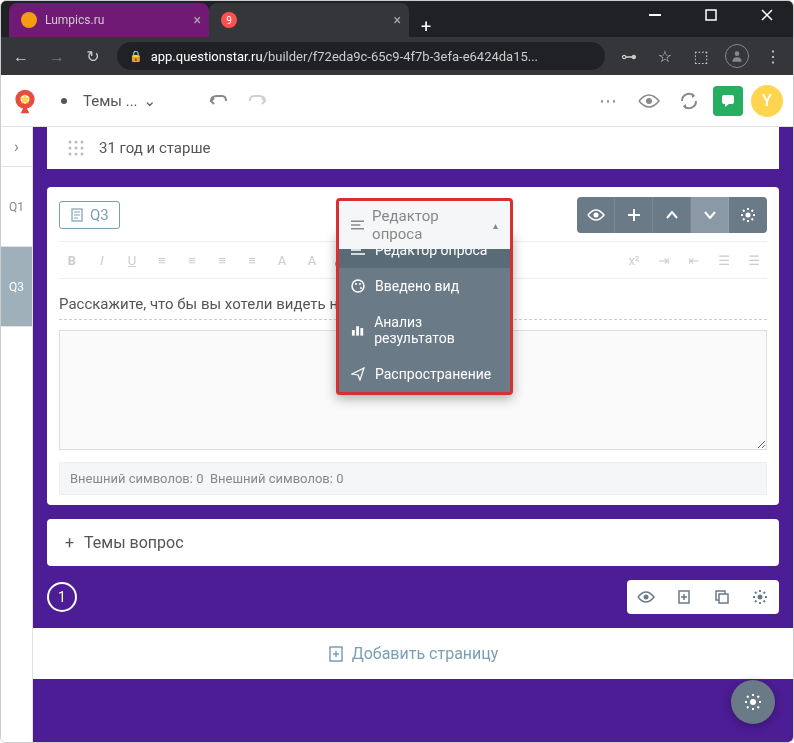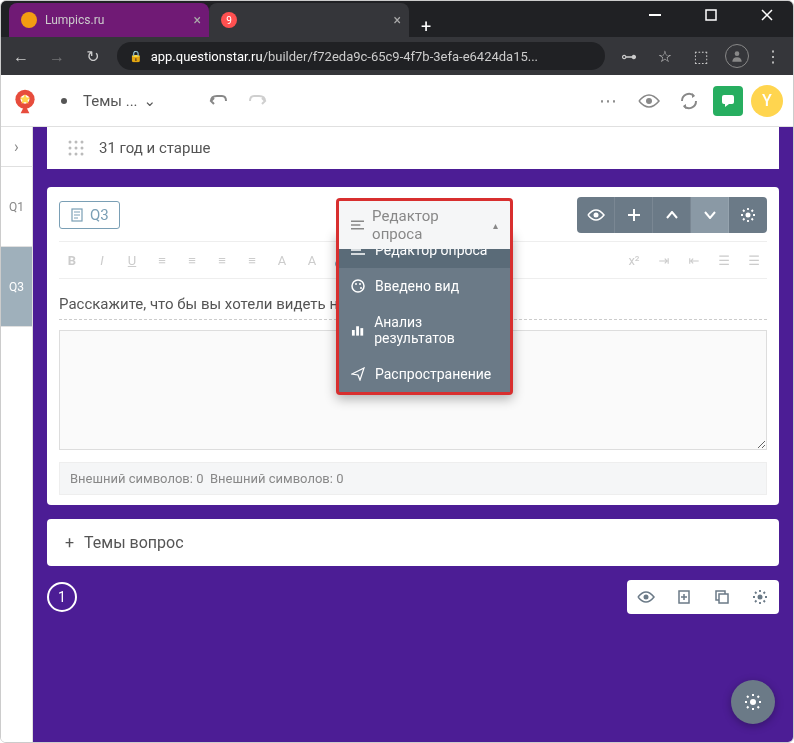--- a/index.html
+++ b/index.html
@@ -306,20 +306,27 @@
               </div>
             <div class="pb">
                 <svg width="16" height="16" viewBox="0 0 16 16">
                   <circle cx="8" cy="8" r="2.5" fill="#6b7a87"></circle>
                   <path d="M8 1 L8 3 M8 13 L8 15 M1 8 L3 8 M13 8 L15 8 M3 3 L4.5 4.5 M11.5 11.5 L13 13 M13 3 L11.5 4.5 M4.5 11.5 L3 13" stroke="#6b7a87" stroke-width="1.8"></path>
                 </svg>
               </div>
           </div>
         </div>
 
+        <div class="add-page">
+          <svg width="16" height="18" viewBox="0 0 16 18">
+              <rect x="2" y="2" width="12" height="14" fill="none" stroke="#7a9fb5" stroke-width="1.5"></rect>
+              <path d="M8 6 L8 12 M5 9 L11 9" stroke="#7a9fb5" stroke-width="1.5"></path>
+            </svg>
+          <span>Добавить страницу</span>
+        </div>
       </div>
     </div>
 
     <div class="dropdown-trigger">
       <svg width="14" height="12" viewBox="0 0 14 12">
           <line x1="0" y1="2" x2="14" y2="2" stroke="#888" stroke-width="1.5"></line>
           <line x1="0" y1="6" x2="10" y2="6" stroke="#888" stroke-width="1.5"></line>
           <line x1="0" y1="10" x2="14" y2="10" stroke="#888" stroke-width="1.5"></line>
         </svg>
       <span>Редактор опроса</span>

